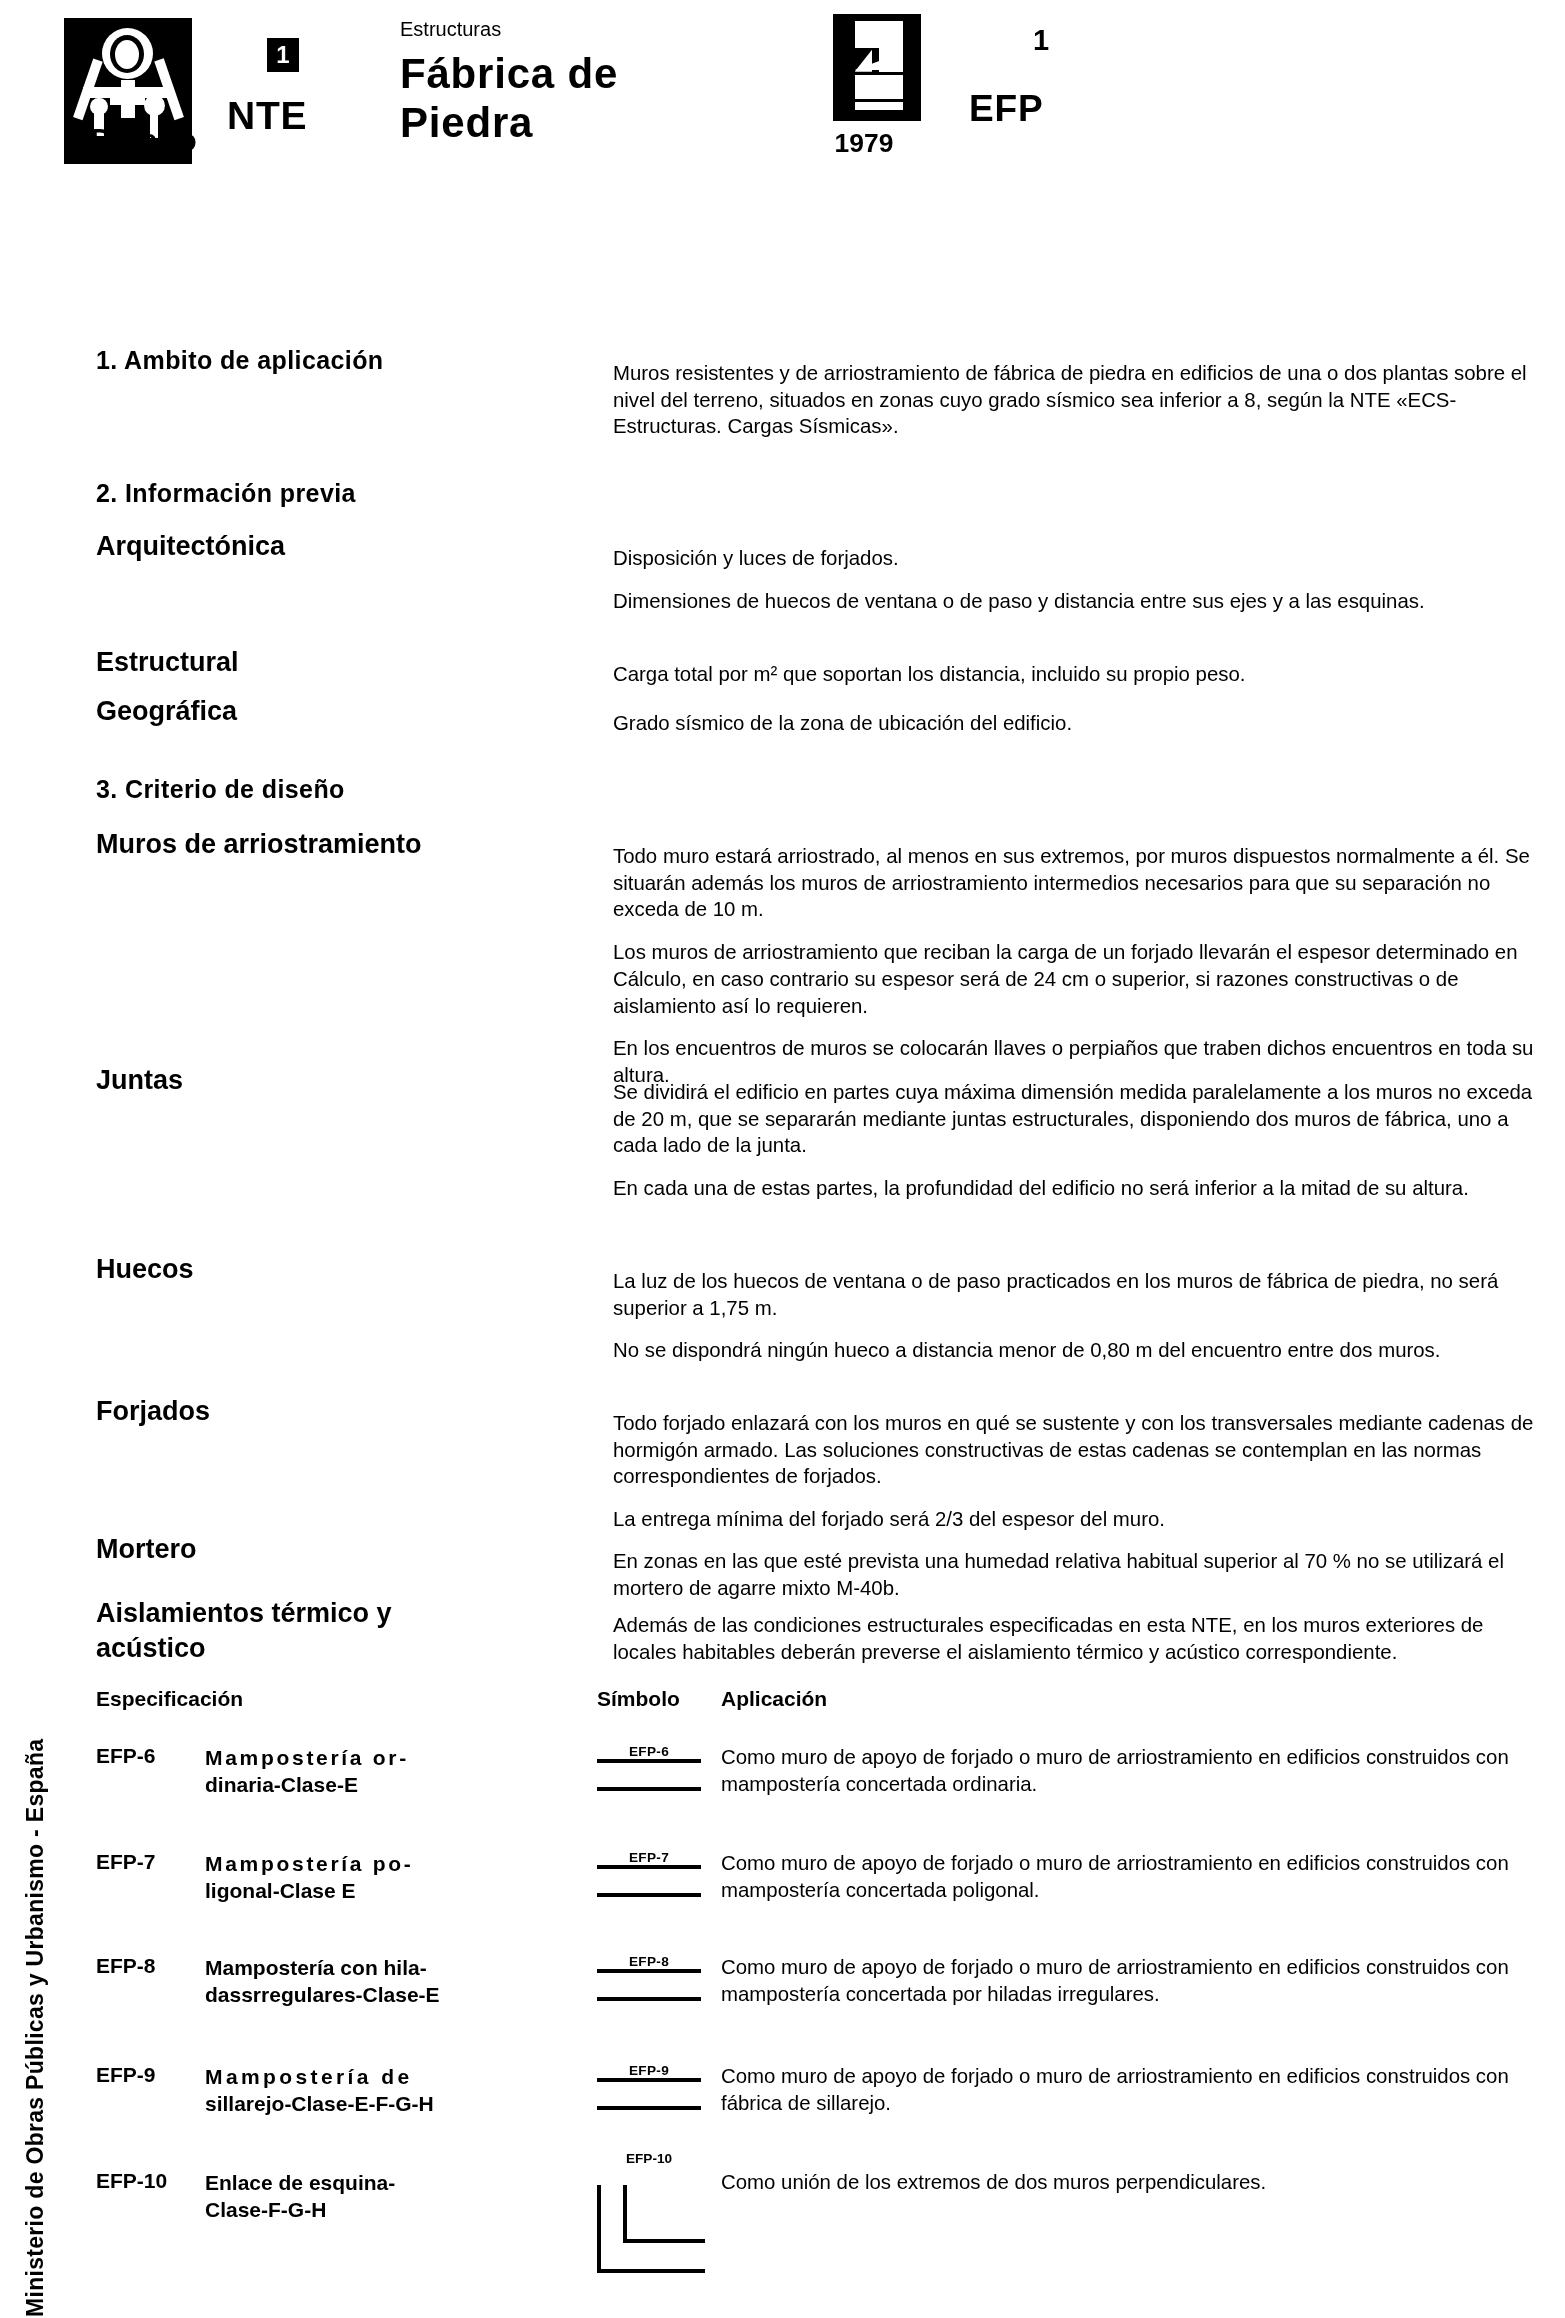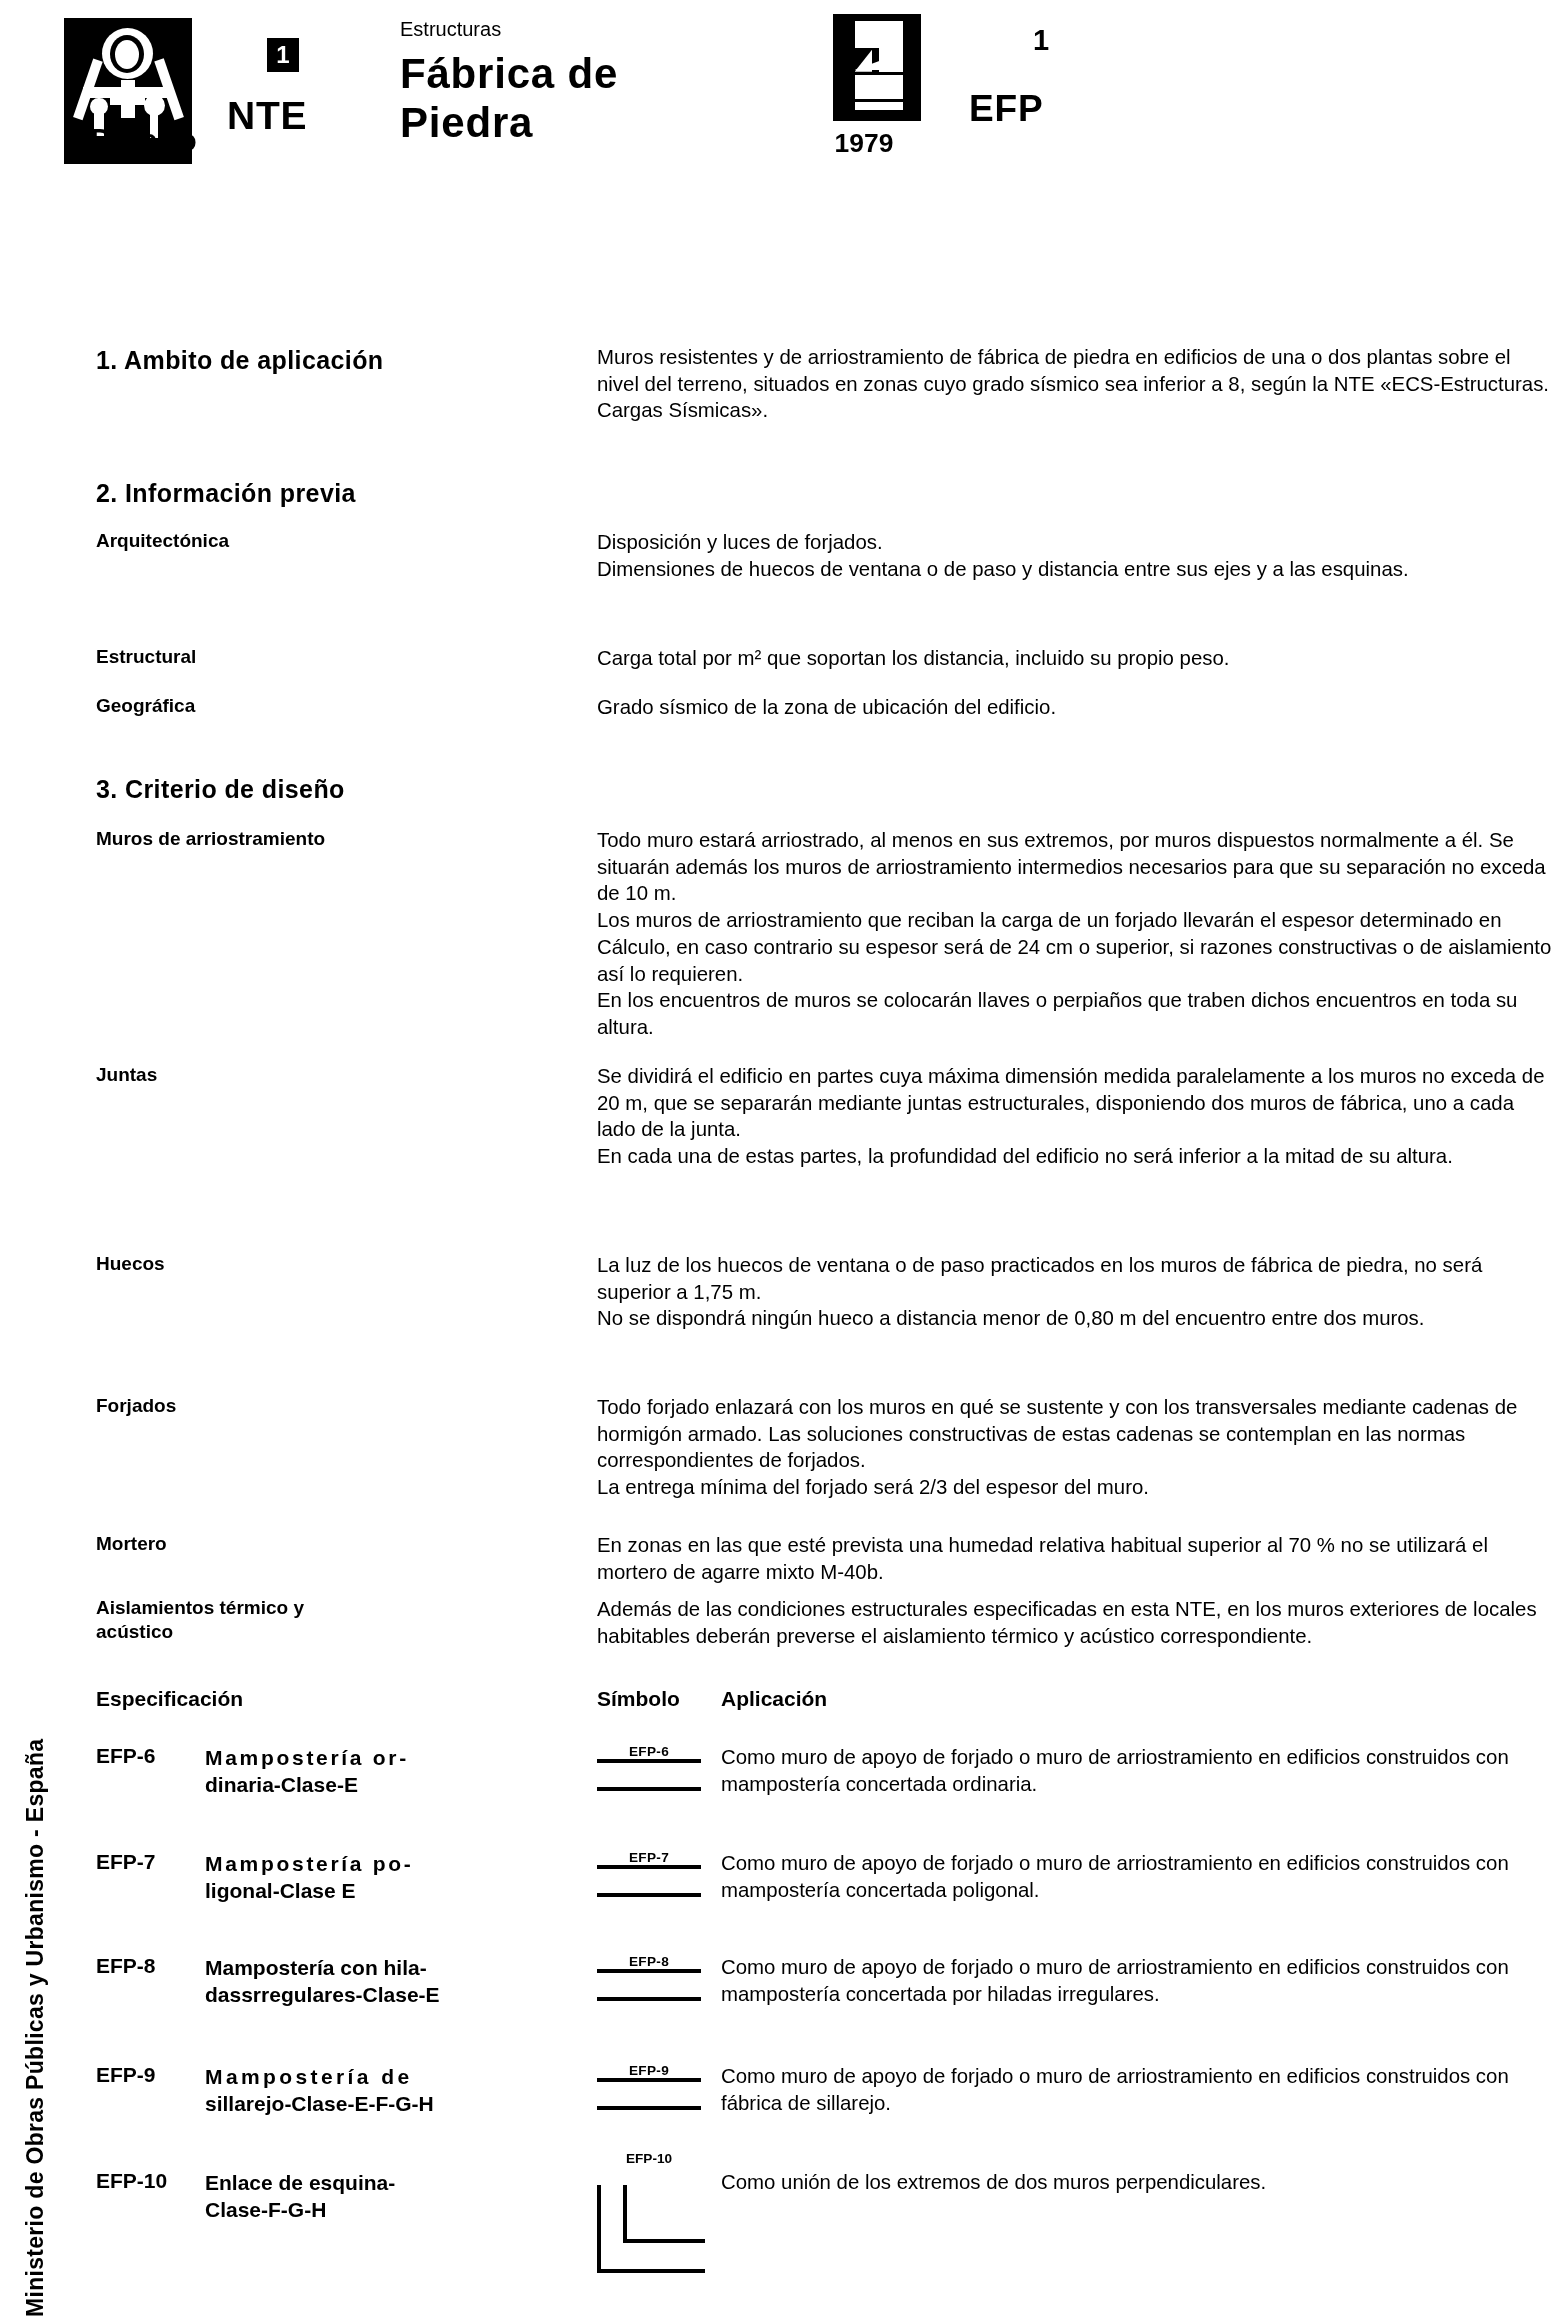--- a/index.html
+++ b/index.html
@@ -200,37 +200,37 @@
   }
   .row {
     position: absolute;
     width: 1490px;
     left: 0px;
   }
   .lbl {
     position: absolute;
     left: 96px;
     width: 481px;
-    font-size: 19px;
+    font-size: 27px;
     font-weight: bold;
     line-height: 1.28;
   }
   .lbl.sec {
     font-size: 25px;
     letter-spacing: 0.4px;
   }
   .txt {
     position: absolute;
     left: 597px;
     width: 957px;
     font-size: 20.4px;
     line-height: 1.31;
     text-align: left;
   }
-  .txt p { margin: 0; }
+  .txt p { margin: 16px; }
 
   
   #spec-header {
     position: absolute;
     left: 0; top: 1687px;
     width: 1490px;
   }
   #spec-header .h1 {
     position: absolute; left: 96px;
     font-size: 21px; font-weight: bold;

